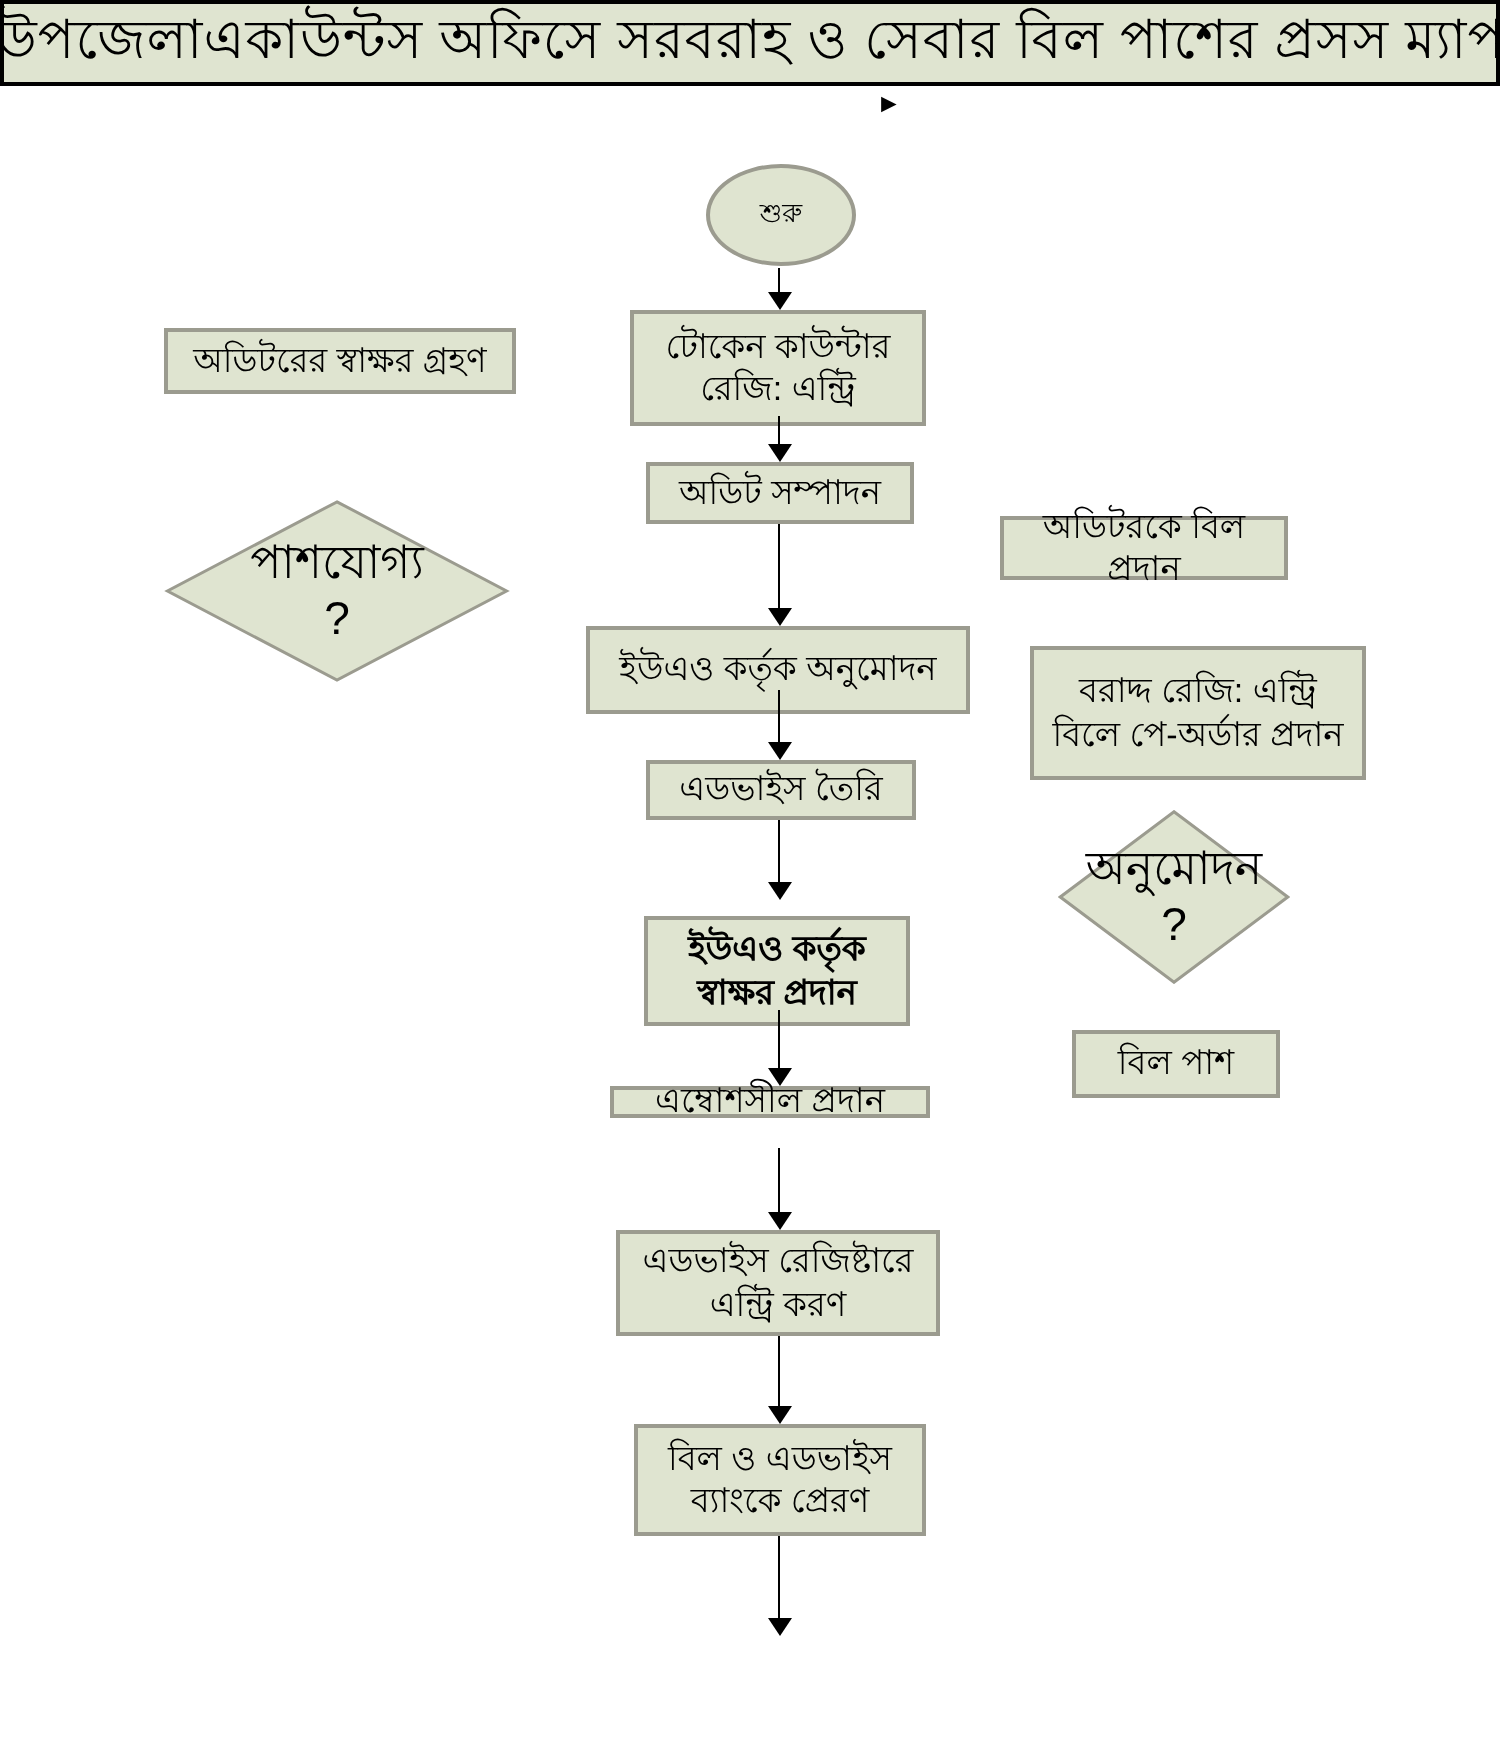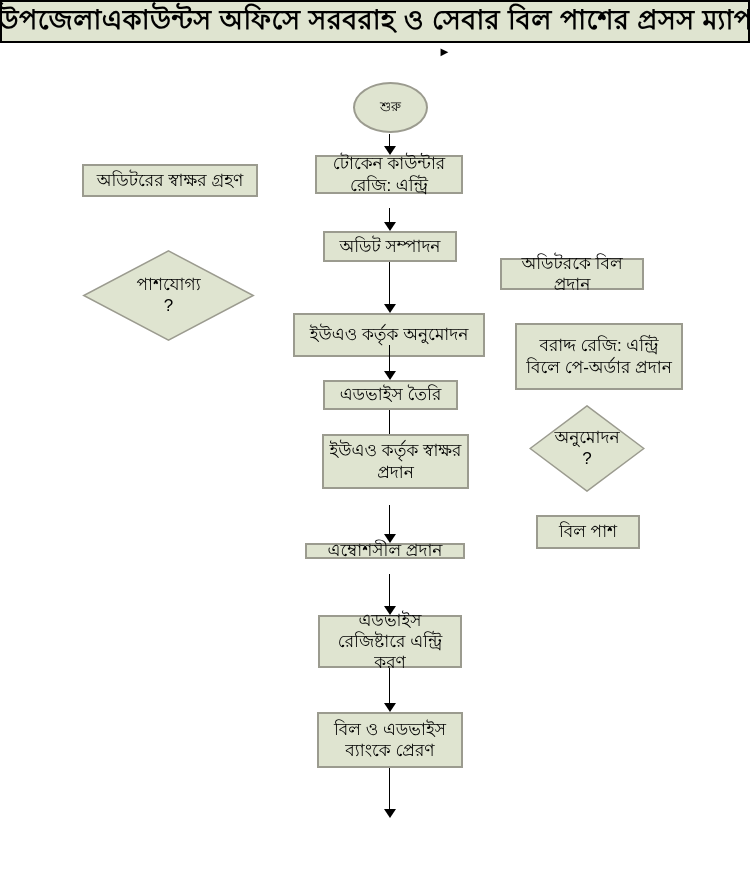--- a/index.html
+++ b/index.html
@@ -20,21 +20,21 @@
     background: var(--background);
     overflow: hidden;
   }
   .title-bar {
     position: absolute;
     left: 0; top: 0;
     width: 750px; height: 43px;
     background: var(--shape-fill);
     border: 2px solid var(--title-border);
     display: flex; align-items: center; justify-content: center;
-    font-size: 27px; font-weight: bold;
+    font-size: 27px; font-weight: normal;
     letter-spacing: 0.5px;
     white-space: nowrap;
   }
   .pointer {
     position: absolute;
     left: 438px; top: 45px;
     font-size: 13px;
     color: var(--arrow);
     line-height: 1;
   }
@@ -47,27 +47,27 @@
     font-size: 17px;
     line-height: 1.25;
     padding: 2px 4px;
   }
   .ellipse {
     border-radius: 50%;
   }
   .start-ellipse { left: 353px; top: 82px; width: 75px; height: 51px; font-size: 13px; }
   .end-ellipse   { left: 350px; top: 818px; width: 97px; height: 56px; font-size: 26px; }
 
-  .step-1 { left: 315px; top: 155px; width: 148px; height: 39px; }
+  .step-1 { left: 315px; top: 155px; width: 148px; height: 58px; }
   .step-2 { left: 323px; top: 231px; width: 134px; height: 31px; }
   .step-3 { left: 293px; top: 313px; width: 192px; height: 44px; }
   .step-4 { left: 323px; top: 380px; width: 135px; height: 30px; }
-  .step-5 { left: 322px; top: 434px; width: 147px; height: 55px; }
+  .step-5 { left: 322px; top: 458px; width: 133px; height: 55px; font-weight: bold; }
   .step-6 { left: 305px; top: 543px; width: 160px; height: 16px; }
-  .step-7 { left: 308px; top: 615px; width: 144px; height: 53px; margin-left: 10px; }
+  .step-7 { left: 308px; top: 615px; width: 162px; height: 53px; }
   .step-8 { left: 317px; top: 712px; width: 146px; height: 56px; }
 
   .left-note  { left: 82px;  top: 164px; width: 176px; height: 33px; }
   .right-note-1 { left: 520px; top: 192px; width: 137px; height: 33px; }
   .right-note-2 { left: 500px; top: 258px; width: 144px; height: 32px; }
   .right-note-3 { left: 515px; top: 323px; width: 168px; height: 67px; }
   .right-result { left: 536px; top: 515px; width: 104px; height: 34px; }
 
   .diamond {
     position: absolute;
@@ -78,21 +78,21 @@
     fill: var(--shape-fill);
     stroke: var(--shape-border);
     stroke-width: 1.5;
     vector-effect: non-scaling-stroke;
   }
   .diamond .diamond-label {
     position: absolute; inset: 0;
     display: flex; flex-direction: column;
     align-items: center; justify-content: center;
     text-align: center;
-    font-size: 17px; line-height: 1.2;
+    font-size: 23px; line-height: 1.2;
   }
   .diamond-left  { left: 82px;  top: 250px; width: 173px; height: 91px; }
   .diamond-right { left: 529px; top: 405px; width: 116px; height: 87px; }
 
   .arrow {
     position: absolute;
     width: 13px;
     display: flex; flex-direction: column; align-items: center;
   }
   .arrow .shaft { width: 1px; flex: 1; background: var(--arrow); }

